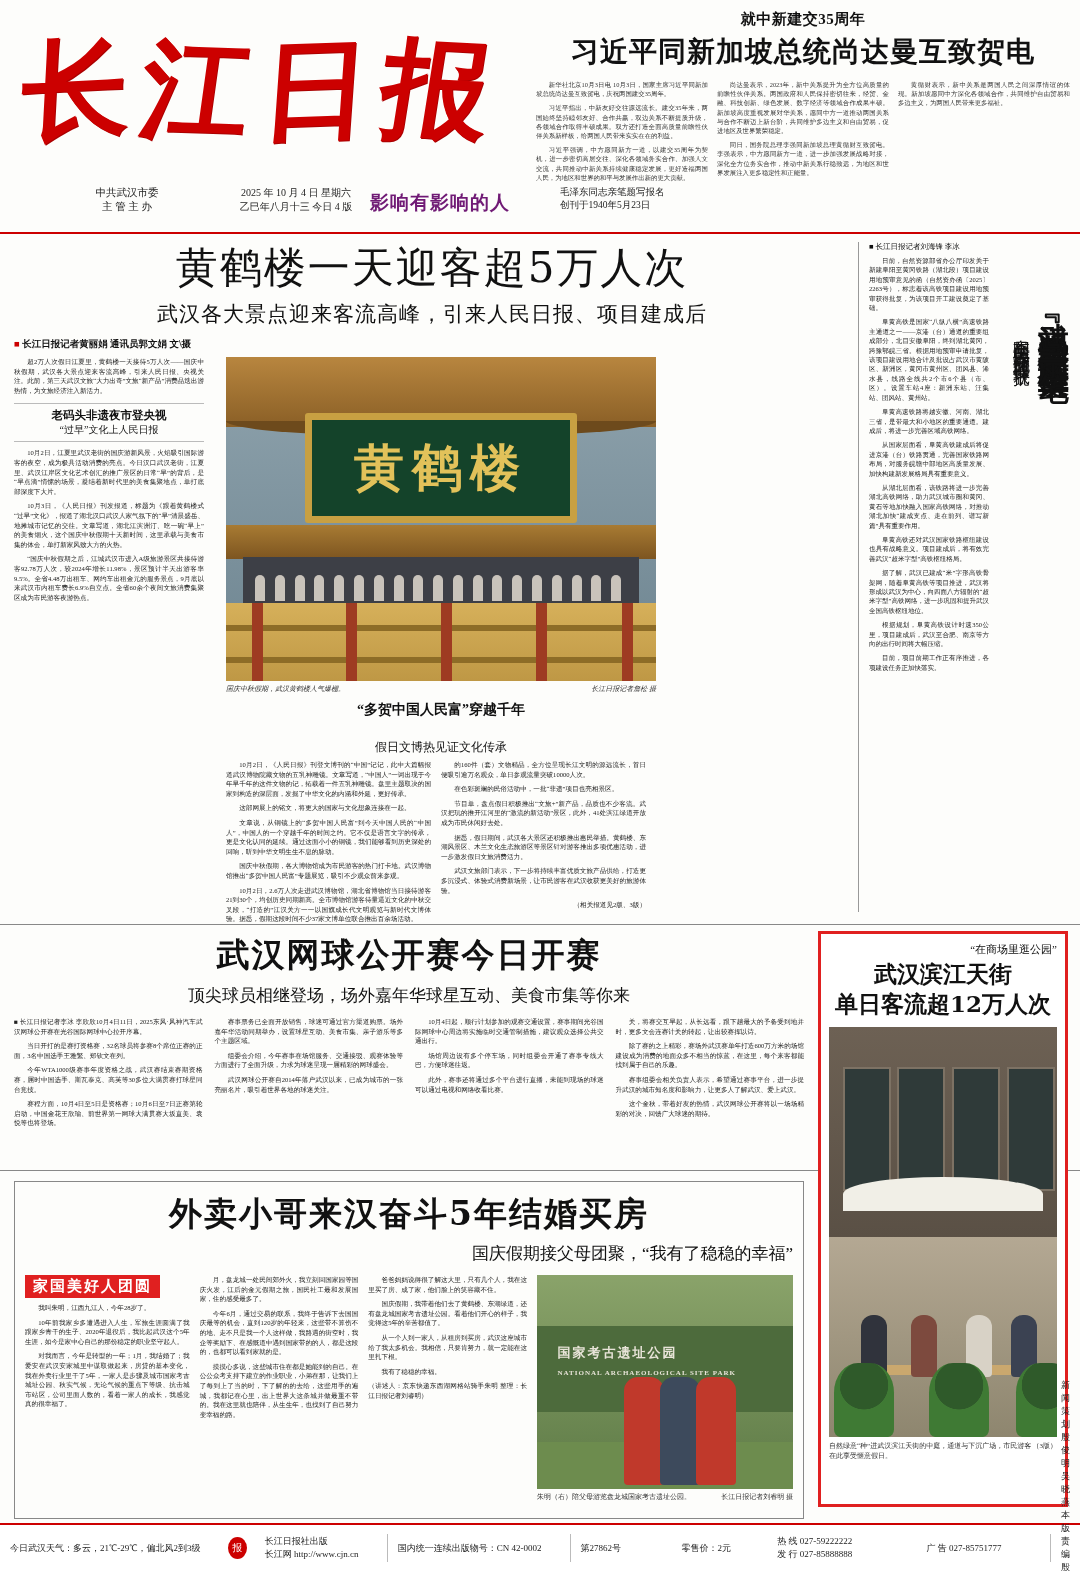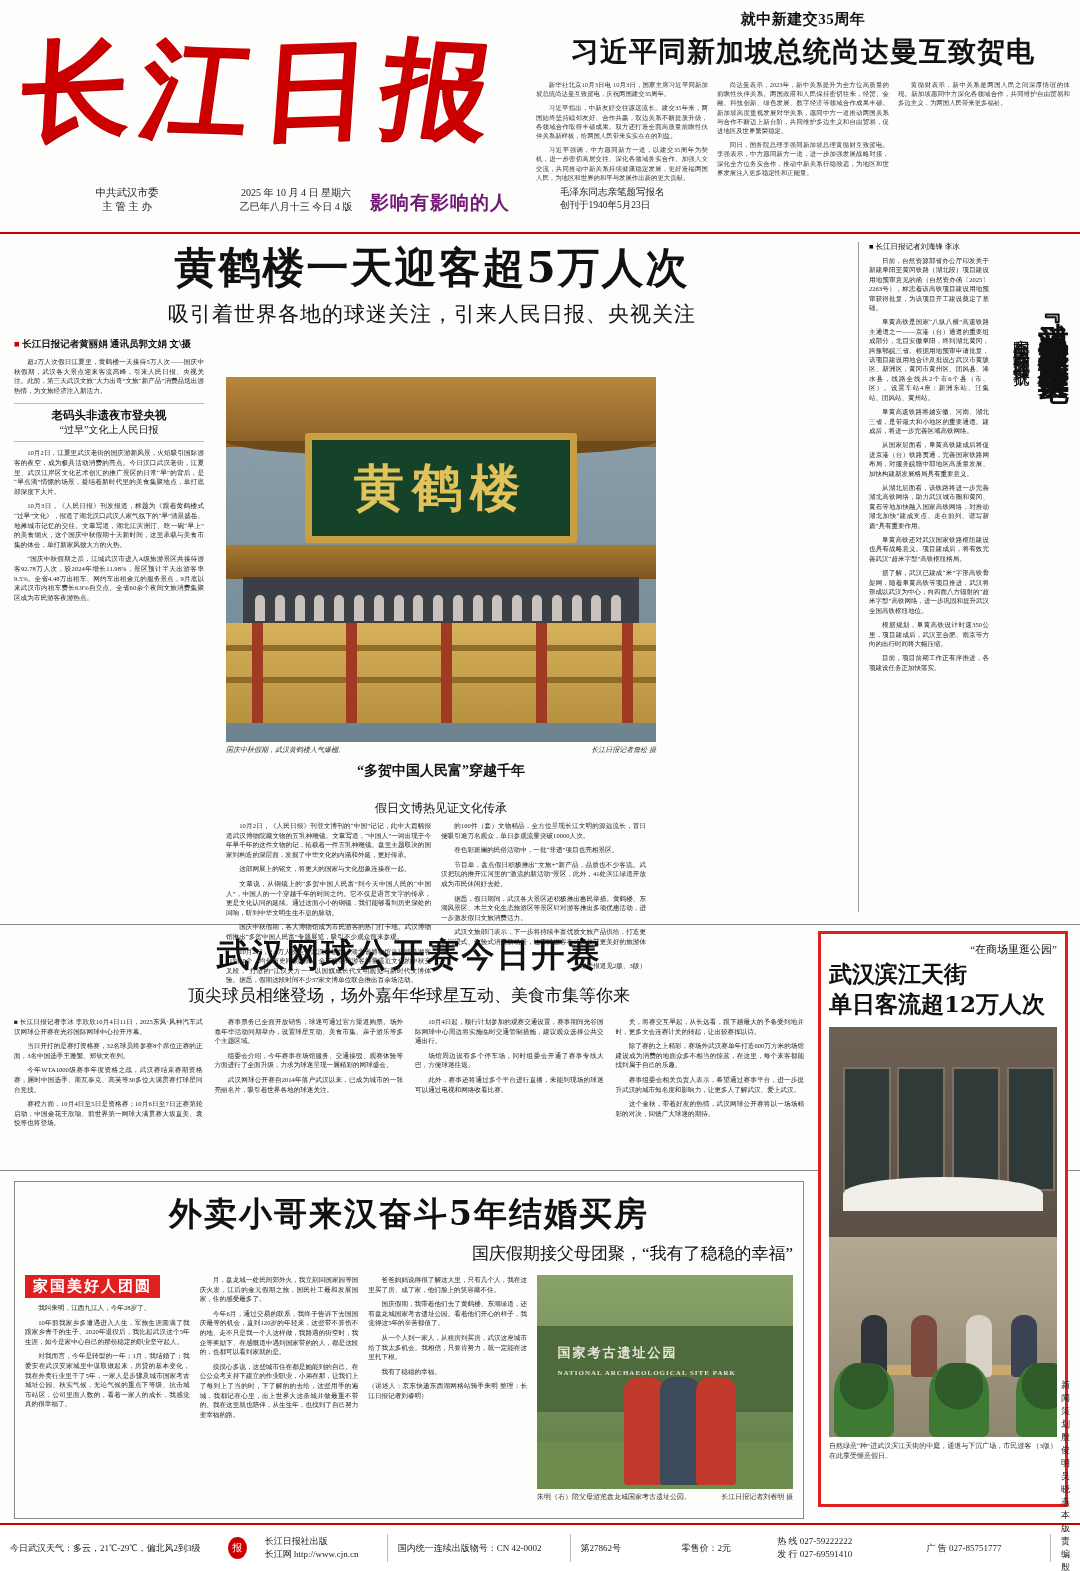--- a/index.html
+++ b/index.html
@@ -43,21 +43,21 @@
   .topstory .headline{font-size:28px;font-weight:bold;color:#111;text-align:center;letter-spacing:1px;margin-top:4px;font-family:"DejaVu Serif",serif;}
   .topstory .cols{display:flex;gap:9px;margin-top:9px;}
   .topstory .col{flex:1;font-size:6.4px;line-height:9.2px;color:#333;text-align:justify;}
   .topstory .col p{margin:0 0 5px 0;text-indent:2em;}
 
   
   .sec1{position:relative;height:690px;border-bottom:1px solid #888;}
   .sec1-left{position:absolute;left:14px;top:8px;width:836px;}
   .sec1-right{position:absolute;left:858px;top:8px;width:208px;height:670px;border-left:1px solid #999;padding-left:10px;}
 
-  .h1-main{font-size:42px;font-weight:bold;text-align:center;letter-spacing:2px;font-family:"DejaVu Serif",serif;color:#111;line-height:52px;}
+  .h1-main{font-size:42px;font-weight:normal;text-align:center;letter-spacing:2px;font-family:"DejaVu Serif",serif;color:#111;line-height:52px;}
   .h1-sub{font-size:21px;text-align:center;letter-spacing:1px;margin-top:6px;color:#111;}
   .byline{font-size:9.5px;color:#111;margin-top:10px;font-weight:bold;}
   .byline .mark{color:#c00;}
 
   .sec1-cols{display:flex;gap:22px;margin-top:6px;}
   .colA{width:190px;}
   .colPhoto{width:430px;}
   .colB{width:98px;}
 
   .body{font-size:6.6px;line-height:9.6px;text-align:justify;color:#222;}
@@ -66,21 +66,21 @@
   .subhead-box{margin:8px 0 6px;padding:4px 2px;text-align:center;border-top:1px solid #bbb;border-bottom:1px solid #bbb;}
   .subhead-box .t1{font-size:11.5px;font-weight:bold;line-height:15px;}
   .subhead-box .t2{font-size:10px;line-height:14px;}
 
   .photo{
     width:100%;background:#6b7c83;position:relative;overflow:hidden;
   }
   .cap{font-size:7px;color:#333;display:flex;justify-content:space-between;margin-top:3px;font-style:italic;}
 
   
-  .hero{height:365px;background:linear-gradient(#8fa3ad,#6d8490);position:relative;margin-top:20px;}
+  .hero{height:324px;background:linear-gradient(#8fa3ad,#6d8490);position:relative;}
   .hero .roof{position:absolute;left:0;top:0;width:100%;height:70px;background:linear-gradient(#b8863f,#8a5f26);}
   .hero .roof:after{content:"";position:absolute;left:0;bottom:-10px;width:100%;height:16px;background:#6d4a1c;border-radius:0 0 50% 50%/0 0 100% 100%;}
   .hero .plaque{position:absolute;left:50%;top:56px;transform:translateX(-50%);width:258px;height:96px;background:#14432a;border:7px solid #c8a042;border-radius:3px;display:flex;align-items:center;justify-content:center;}
   .hero .plaque span{color:#e2c25a;font-size:50px;font-weight:bold;letter-spacing:8px;font-family:"DejaVu Serif",serif;}
   .hero .eave{position:absolute;left:0;top:168px;width:100%;height:34px;background:linear-gradient(#a87b33,#7d5520);}
   .hero .crowdband{position:absolute;left:4%;top:200px;width:92%;height:46px;background:#3d3f46;}
   .hero .crowdband i{position:absolute;bottom:2px;width:10px;height:26px;background:#c9c3bb;border-radius:5px 5px 0 0;}
   .hero .deck{position:absolute;left:0;top:246px;width:100%;height:100px;background:linear-gradient(#d6b05a,#b8913f);}
   .hero .deck:before{content:"";position:absolute;left:0;top:22px;width:100%;height:6px;background:#8d6c27;}
   .hero .deck:after{content:"";position:absolute;left:0;top:54px;width:100%;height:6px;background:#8d6c27;}
@@ -112,21 +112,21 @@
   .h2-sub{font-size:17px;text-align:center;margin-top:6px;}
   .sec2-cols{display:flex;gap:12px;margin-top:10px;}
   .sec2-cols .c{flex:1;}
 
   
   .promo{
     position:absolute;left:818px;top:6px;width:250px;height:576px;
     border:3px solid #e02020;background:#fff;box-sizing:border-box;padding:8px 8px 6px;
   }
   .promo .ptag{font-size:11px;text-align:right;color:#111;margin-bottom:2px;}
-  .promo .ph1{font-size:23px;font-weight:bold;line-height:30px;font-family:"DejaVu Serif",serif;}
+  .promo .ph1{font-size:23px;font-weight:bold;text-align:center;line-height:30px;font-family:"DejaVu Serif",serif;}
   .promo .pphoto{margin-top:8px;height:410px;background:linear-gradient(#c6c0b4,#9aa08f);position:relative;overflow:hidden;}
   .promo .pcap{font-size:7px;line-height:10px;color:#333;margin-top:4px;}
   .promo .pcap .pg{float:right;}
 
   
   .cafe .bldg{position:absolute;left:0;top:0;width:100%;height:210px;background:linear-gradient(#6d6154,#5a5045);}
   .cafe .glass{position:absolute;top:40px;width:44px;height:120px;background:#2f3a39;border:2px solid #7d7264;}
   .cafe .awn{position:absolute;left:6%;top:150px;width:88%;height:34px;background:#f1efe7;border-radius:60% 60% 0 0;}
   .cafe .ground{position:absolute;left:0;bottom:0;width:100%;height:200px;background:linear-gradient(#b4a893,#8e866f);}
   .cafe .table{position:absolute;bottom:62px;width:74px;height:10px;background:#caa86e;border-radius:3px;}
@@ -201,21 +201,21 @@
         <div class="col">
           <p>黄循财表示，新中关系是两国人民之间深厚情谊的体现。新加坡愿同中方深化各领域合作，共同维护自由贸易和多边主义，为两国人民带来更多福祉。</p>
         </div>
       </div>
     </div>
   </div>
 
   <div class="sec1">
     <div class="sec1-left">
       <div class="h1-main">黄鹤楼一天迎客超5万人次</div>
-      <div class="h1-sub">吸引着世界各地的球迷关注，引来人民日报、央视关注</div>
+      <div class="h1-sub">武汉各大景点迎来客流高峰，引来人民日报、项目建成后</div>
       <div class="byline">
         <span class="mark">■</span>
         <span>长江日报记者黄丽娟  通讯员郭文娟  文\摄</span>
       </div>
 
       <div class="sec1-cols">
 
         <div class="colA">
           <div class="body">
             <p>超2万人次假日江夏里，黄鹤楼一天接待5万人次——国庆中秋假期，武汉各大景点迎来客流高峰，引来人民日报、央视关注。此前，第三天武汉文旅“大力出奇”文旅“新产品”消费品迭出游热情，为文旅经济注入新活力。</p>
@@ -428,21 +428,21 @@
       <div>长江日报社出版</div>
       <div>长江网 http://www.cjn.cn</div>
     </div>
     <div class="fsep"></div>
     <div class="fcol" style="width:188px">国内统一连续出版物号：CN 42-0002</div>
     <div class="fsep"></div>
     <div class="fcol" style="width:94px">第27862号</div>
     <div class="fcol" style="width:88px">零售价：2元</div>
     <div class="fcol" style="width:150px">
       <div>热  线 027-59222222</div>
-      <div>发  行 027-69591410</div>
+      <div>发  行 027-85888888</div>
     </div>
     <div class="fcol" style="width:132px">广  告 027-85751777</div>
     <div class="fsep"></div>
     <div class="fcol" style="flex:1">
       <div>新闻策划  殷俊明  吴晓燕</div>
       <div>本版责编  殷蓝春  美编  欧文胜  责校  正杰</div>
     </div>
   </div>
 
 </div>

